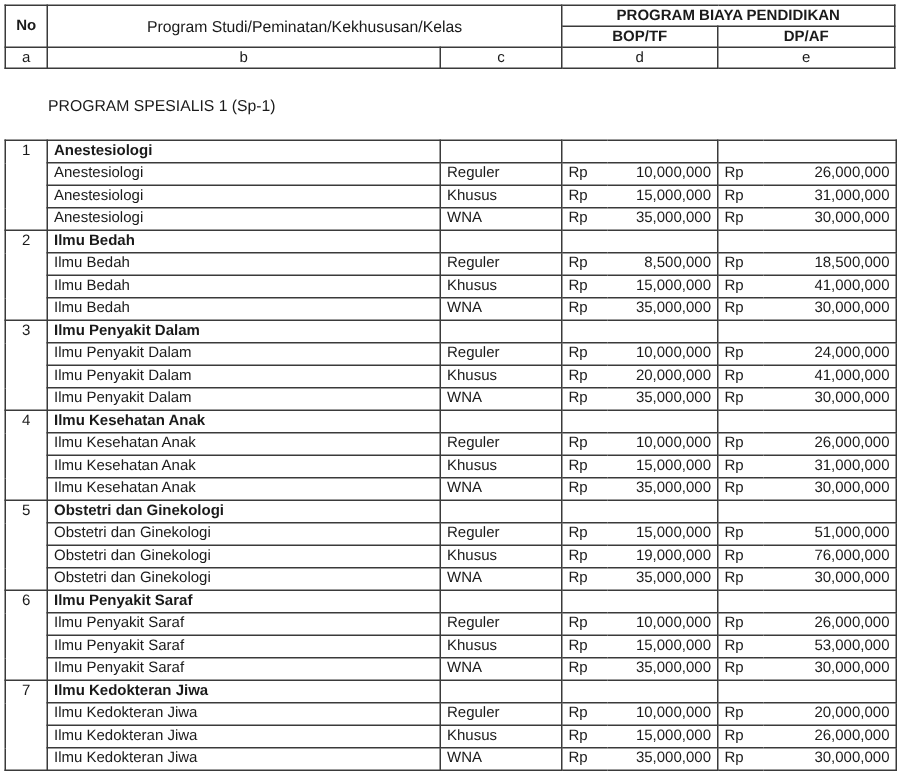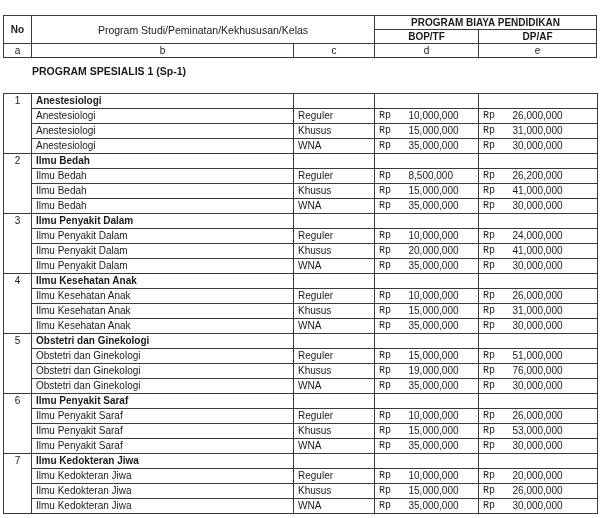--- a/index.html
+++ b/index.html
@@ -1,28 +1,28 @@
 <!DOCTYPE html>
 <html><head>
 <meta charset="utf-8">
 <style>
   html, body { margin:0; padding:0; background:#ffffff; }
   body { width:600px; height:518px; position:relative; overflow:hidden;
          font-family:"Liberation Sans", sans-serif; color:#1a1a1a; }
   table { border-collapse:collapse; table-layout:fixed; position:absolute; left:3px; }
   td { border:1px solid #3a3a3a; padding:0 4px; font-size:10px; white-space:nowrap; overflow:hidden; }
-  #hdr { top:15px; width:593px; }
+  #hdr { top:3px; width:593px; }
   #hdr td { text-align:center; font-weight:bold; height:13px; font-size:10px; }
-  #sec-title { position:absolute; left:4px; top:65px; font-size:10.5px; font-weight:bold;padding-left:28px; }
+  #sec-title { position:absolute; left:4px; top:65px; font-size:10.5px; font-weight:normal;padding-left:28px; }
   #body { top:93px; width:594px; }
   #body td { height:14px; line-height:14px; }
   td.no { text-align:center; vertical-align:top; }
   td.grp { font-weight:bold; }
-  td.rp { border-right:none;font-family:Liberation Mono, monospace; }
-  td.amt { border-left:none; }
+  td.rp { border-right:none; }
+  td.amt { border-left:none; text-align:right; }
 </style>
 </head>
 <body>
 
 <table id="hdr">
   <colgroup>
     <col style="width:28px">
       <col style="width:262px">
       <col style="width:81px">
       <col style="width:104px">
@@ -98,21 +98,21 @@
         <td></td>
         <td colspan="2"></td>
         <td colspan="2"></td>
       </tr>
       <tr>
         <td>Ilmu Bedah</td>
         <td>Reguler</td>
         <td class="rp">Rp</td>
         <td class="amt">8,500,000</td>
         <td class="rp">Rp</td>
-        <td class="amt">26,200,000</td>
+        <td class="amt">18,500,000</td>
       </tr>
       <tr>
         <td>Ilmu Bedah</td>
         <td>Khusus</td>
         <td class="rp">Rp</td>
         <td class="amt">15,000,000</td>
         <td class="rp">Rp</td>
         <td class="amt">41,000,000</td>
       </tr>
       <tr>

